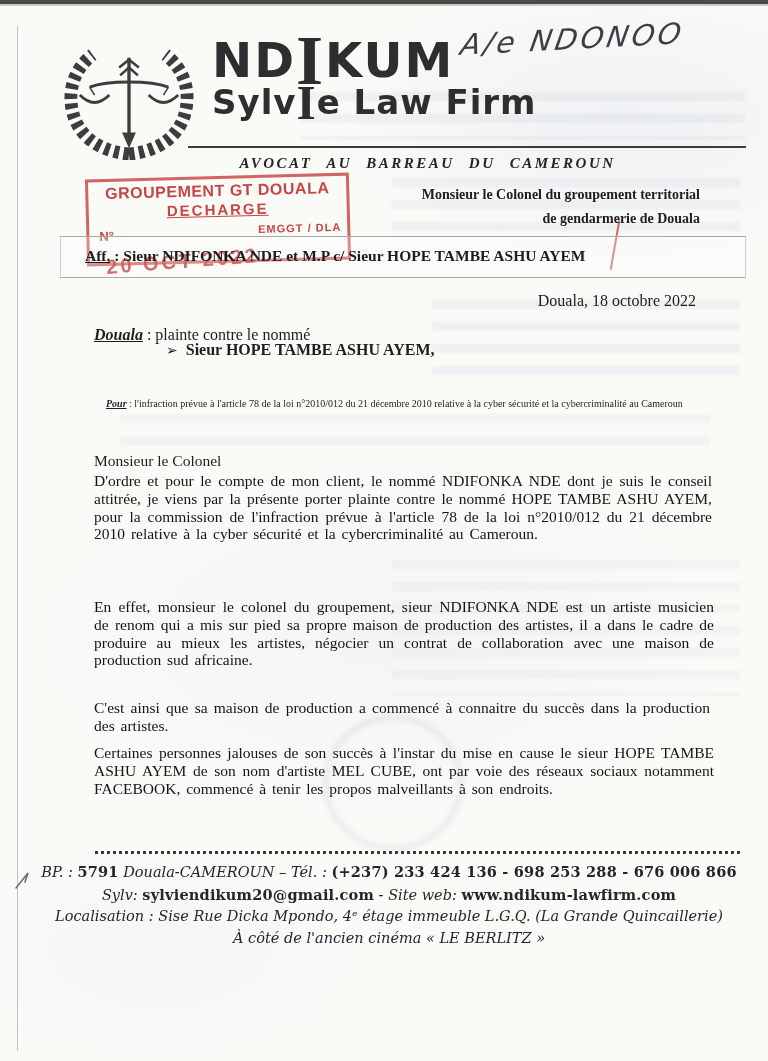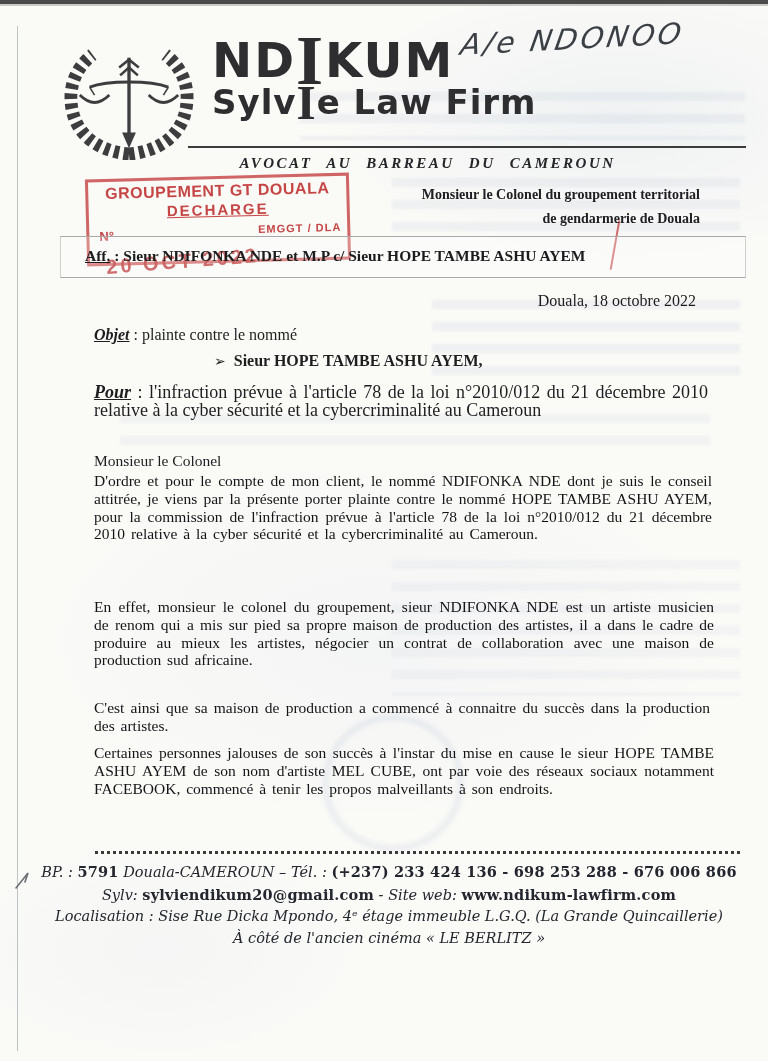--- a/index.html
+++ b/index.html
@@ -59,24 +59,24 @@
 
   .aff-box{left:60px;right:22px;top:236px;height:40px;border:1px solid #a8a8a8;
     border-left-color:#cfcfcf;border-right-color:#cfcfcf;background:rgba(255,255,255,.25);
     line-height:38px;padding-left:24px;font-size:15.5px;font-weight:700;color:#1c1c1e;white-space:nowrap;}
   .aff-label{text-decoration:underline;}
 
   .dateline{right:72px;top:292px;font-size:16px;color:#1d1d1f;}
 
   .objet{left:94px;top:326px;font-size:16px;}
   .lbl-ul-bi{font-weight:700;font-style:italic;text-decoration:underline;}
-  .accused{left:166px;top:352px;font-size:16px;font-weight:700;margin-left:48px;}
+  .accused{left:166px;top:341px;font-size:16px;font-weight:700;}
   .bullet{font-family:"DejaVu Sans",sans-serif;font-size:14px;margin-right:8px;font-weight:400;}
 
-  .pour{left:94px;top:383px;width:614px;text-align:justify;font-size:18px;line-height:18px;margin:0;}
+  .pour{left:94px;top:383px;width:614px;text-align:justify;font-size:10px;line-height:18px;margin:12px;}
   .salutation{left:94px;top:452px;font-size:15.5px;}
 
   .para{margin:0;text-align:justify;font-size:15.5px;line-height:17.8px;word-spacing:2px;color:#141416;}
   .p1{left:94px;top:472px;width:618px;}
   .p2{left:94px;top:598px;width:620px;}
   .p3{left:94px;top:699px;width:616px;}
   .p4{left:94px;top:744px;width:620px;}
 
   .dots{left:95px;right:28px;top:851px;border-top:3px dotted #3a3a3c;height:0;}
 
@@ -148,21 +148,21 @@
     <div>de gendarmerie de Douala</div>
   </div>
 
   <div class="z aff-box">
     <span class="aff-label">Aff.</span><span> : </span><span>Sieur NDIFONKA NDE et M.P c/ Sieur HOPE TAMBE ASHU AYEM</span>
   </div>
 
   <div class="z dateline">Douala, 18 octobre 2022</div>
 
   <div class="z objet">
-    <span class="lbl-ul-bi">Objet</span><span> : plainte contre le nommé</span>
+    <span class="lbl-ul-bi">Douala</span><span> : plainte contre le nommé</span>
   </div>
 
   <div class="z accused">
     <span class="bullet">➢</span><span>Sieur HOPE TAMBE ASHU AYEM,</span>
   </div>
 
   <p class="z pour">
     <span class="lbl-ul-bi">Pour</span><span> : l'infraction prévue à l'article 78 de la loi n°2010/012 du 21 décembre 2010 relative à la cyber sécurité et la cybercriminalité au Cameroun</span>
   </p>
 

